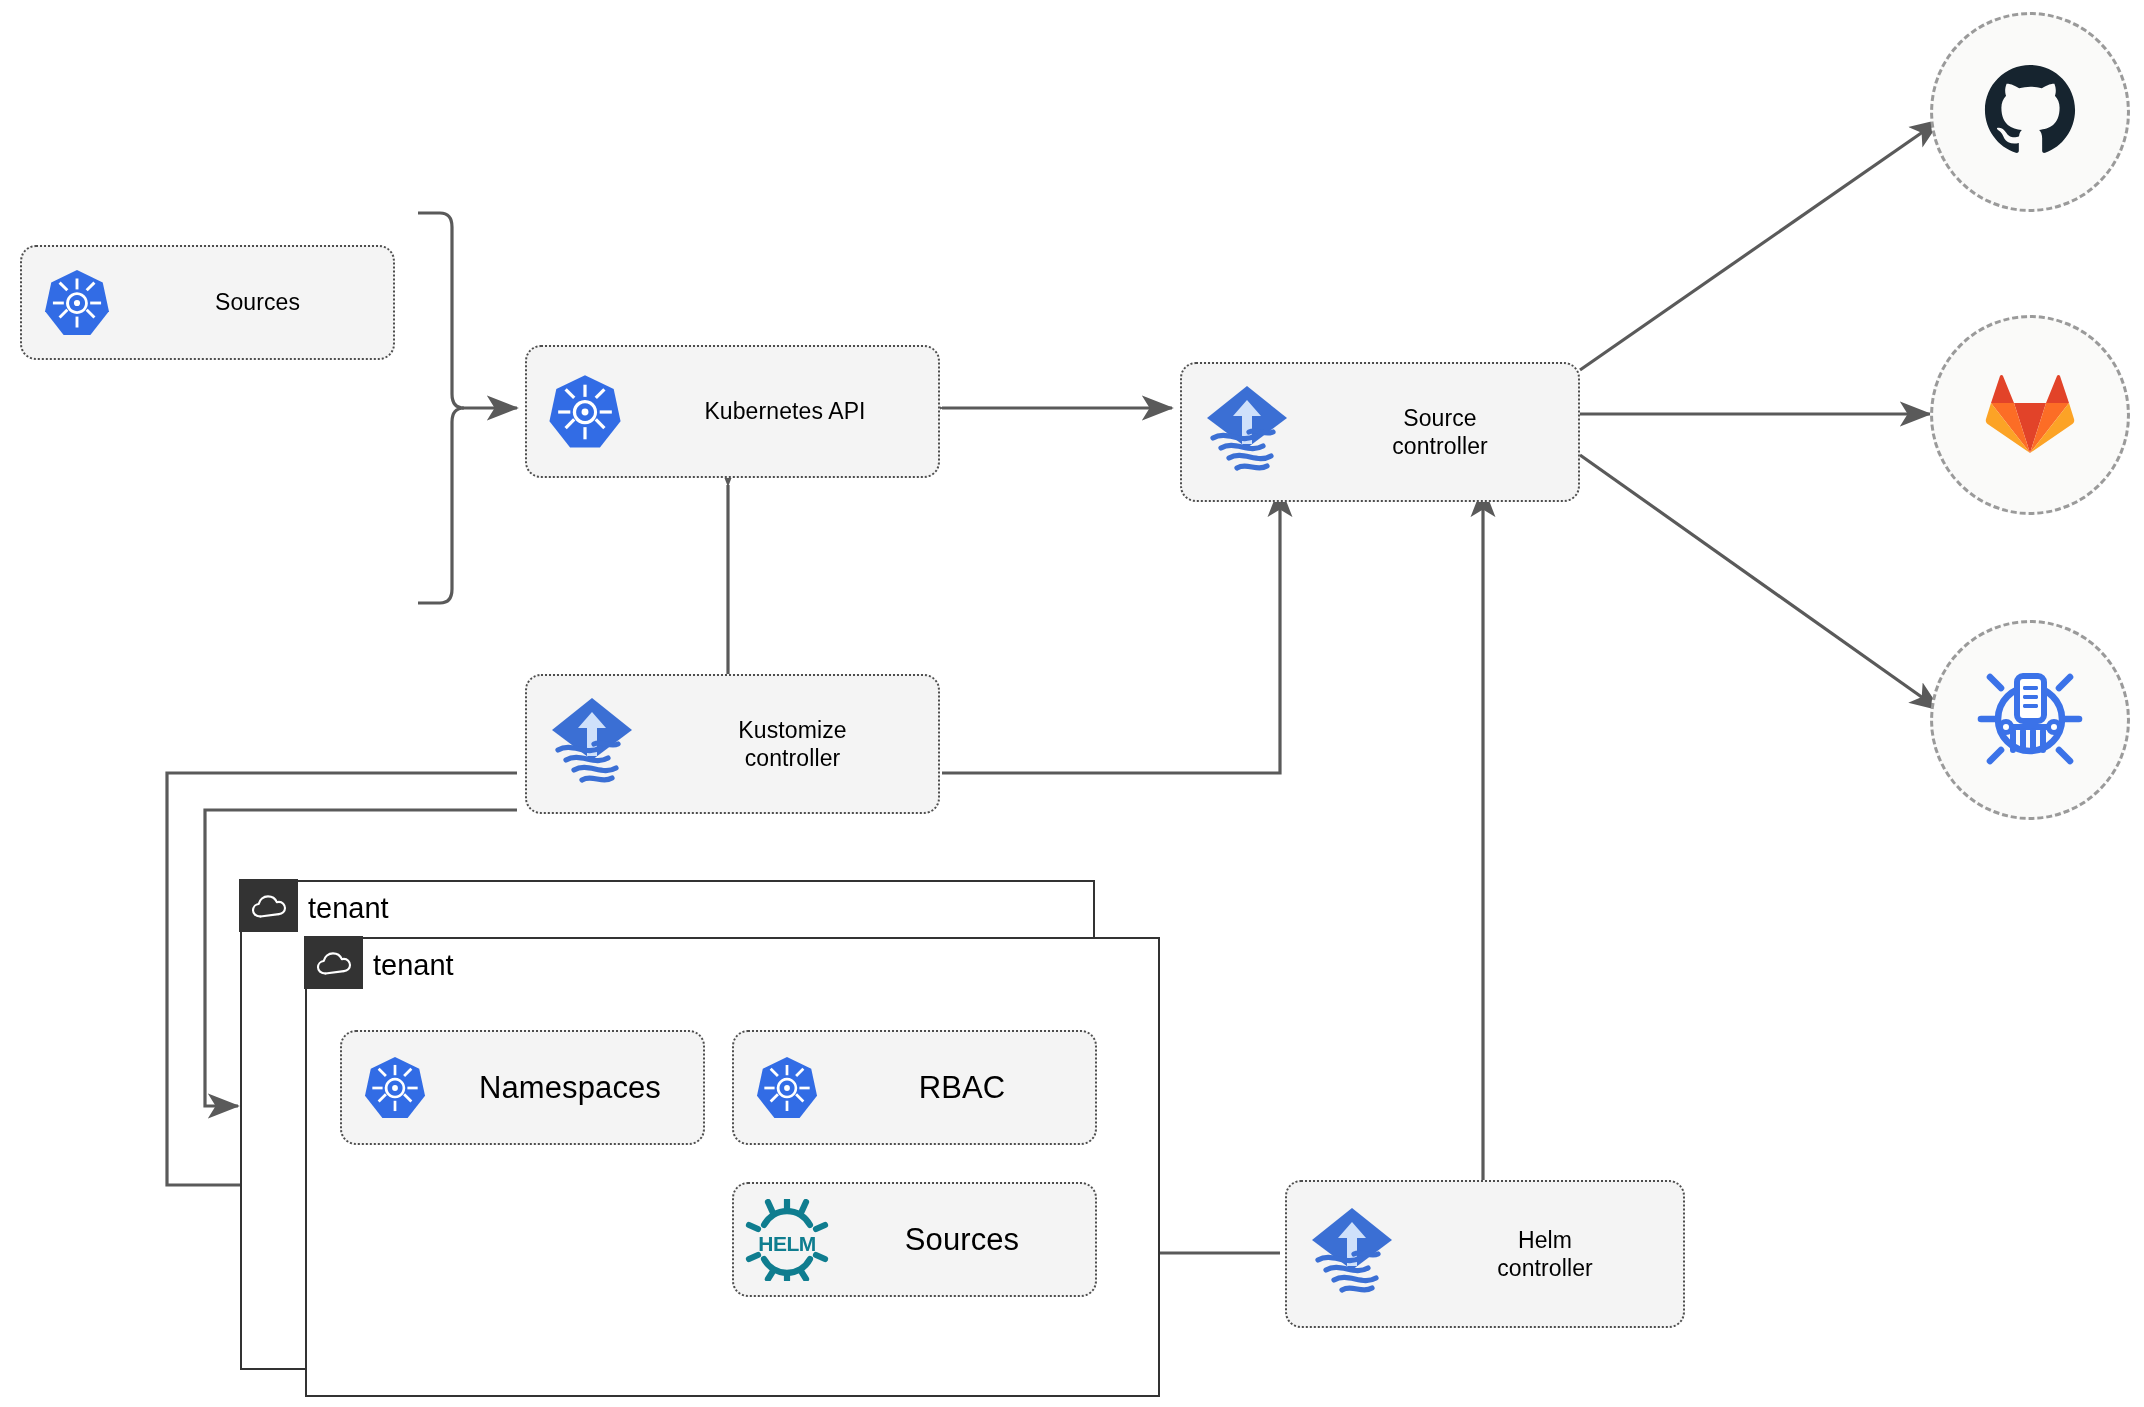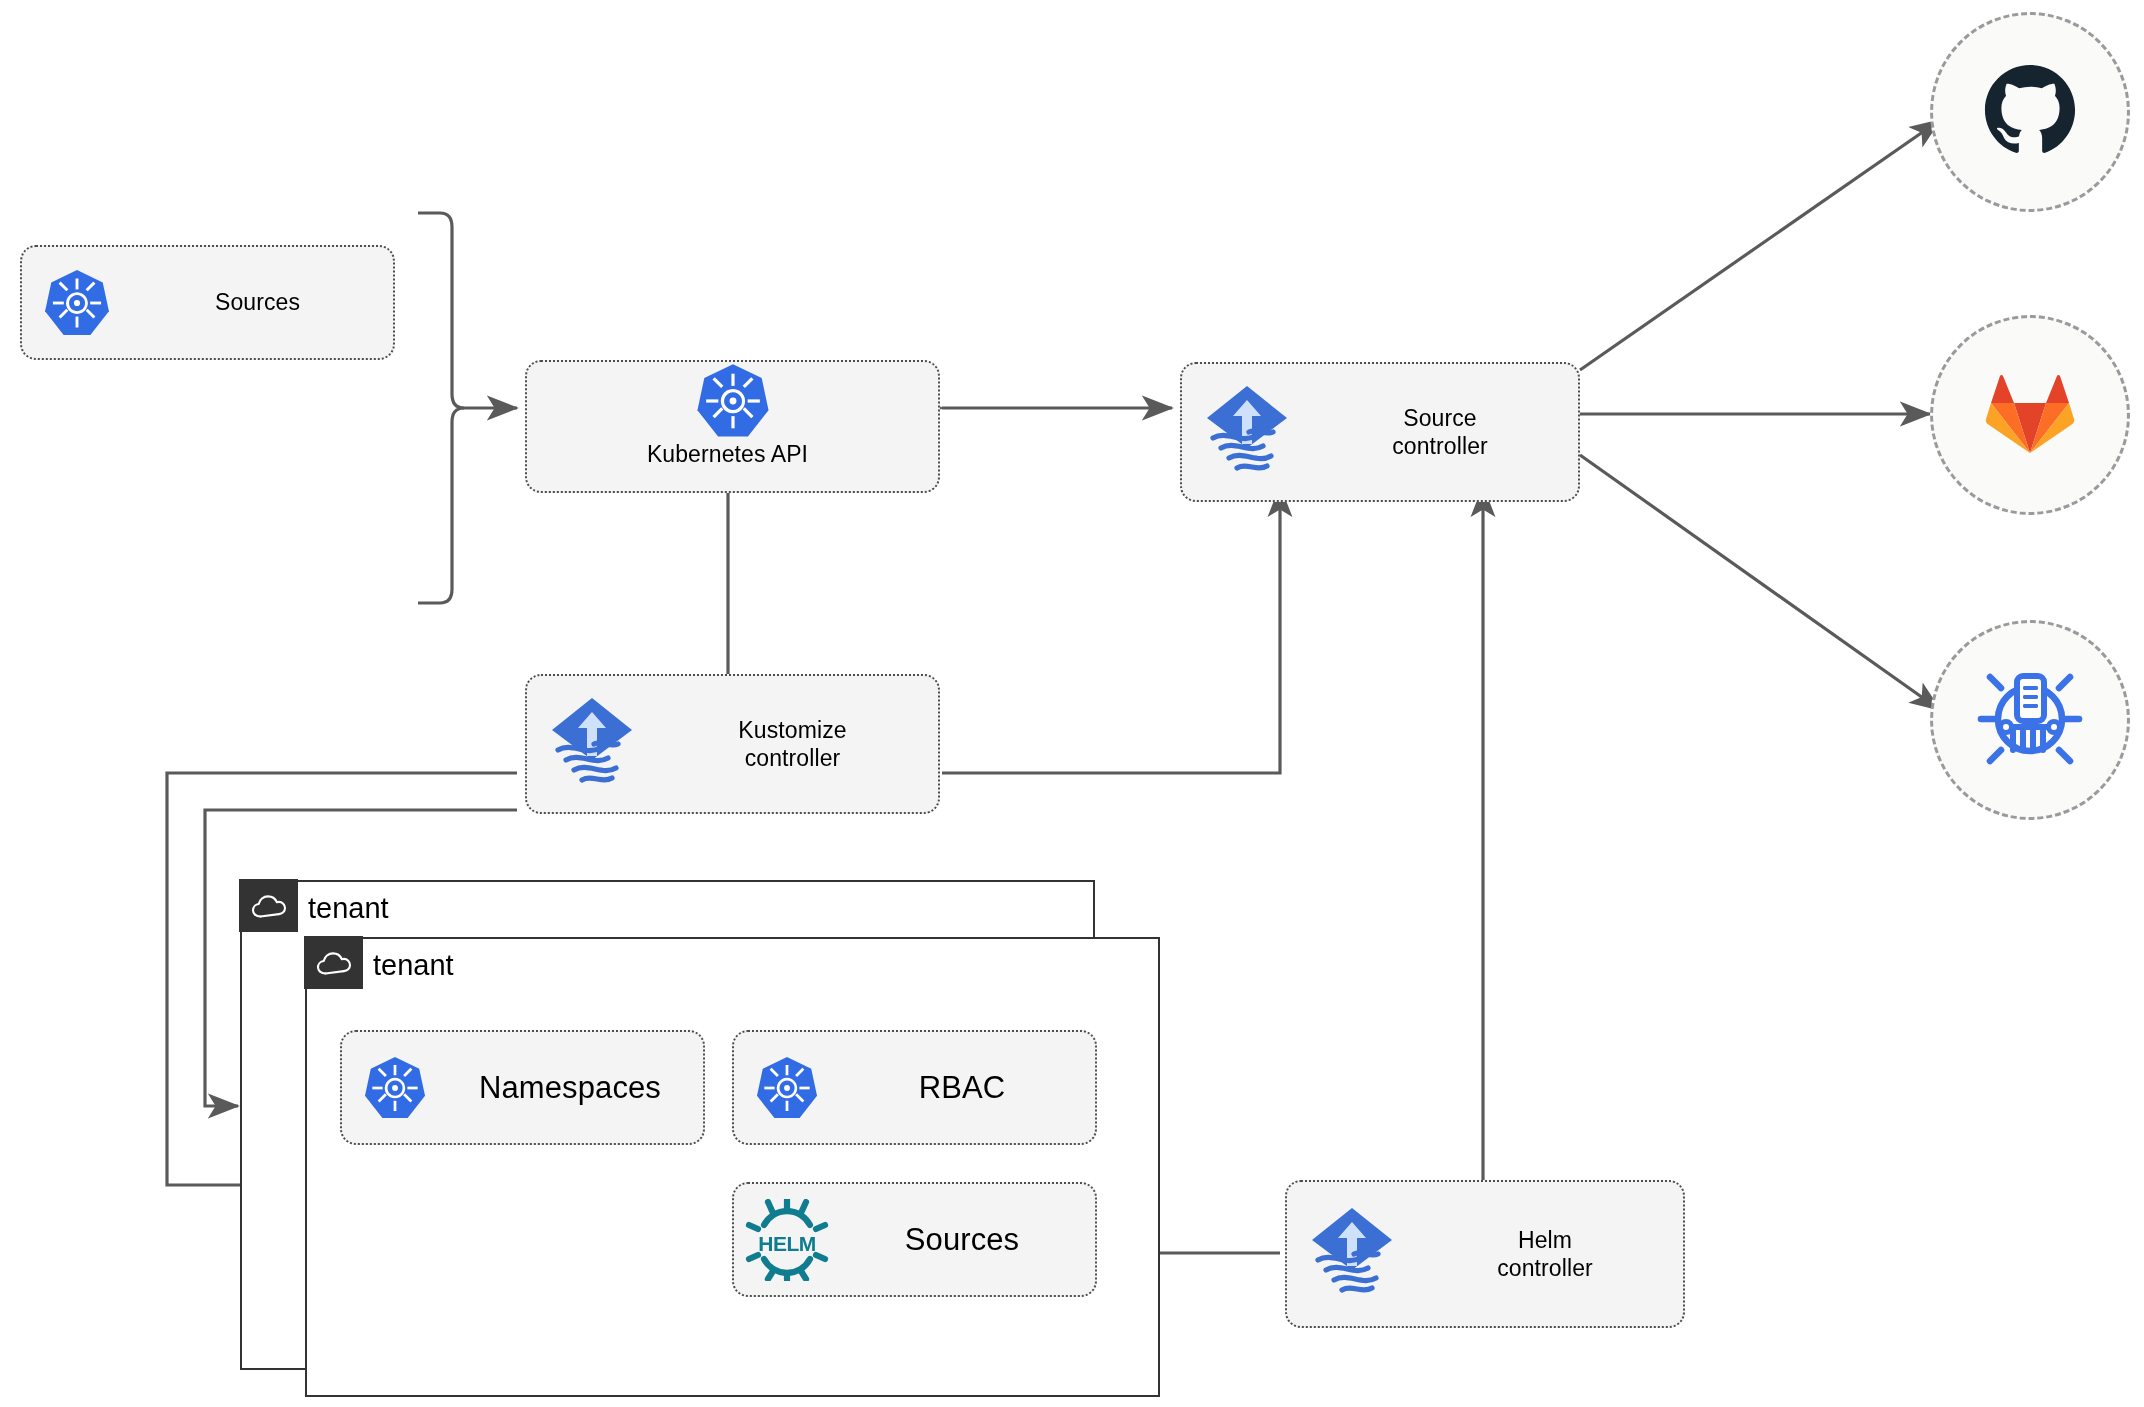--- a/index.html
+++ b/index.html
@@ -186,21 +186,21 @@
           <path d="M21.6,39.5 l2.0,2.0 l-7.5,7.5 l-2.0,-2.0 z"></path>
           <path d="M32,23.5 A10.6,10.6 0 1,1 31.9,23.5 Z
                    M32,26.3 A7.8,7.8 0 1,0 32.1,26.3 Z" fill-rule="evenodd"></path>
         </g>
       </svg>
     </div>
     <div class="lbl">Sources</div>
   </div>
 
 
-  <div class="node" style="left:525px; top:360px; width:415px; height:133px;flex-direction:column;">
+  <div class="node" style="left:525px; top:345px; width:415px; height:133px;">
     <div class="ico" style="width:115px;">
       <svg width="74" height="78" viewBox="0 0 64 68" aria-hidden="true">
         <path d="M32,2 L57,14 L63,42 L45,65 L19,65 L1,42 L7,14 Z" fill="#326ce5"></path>
         <g fill="#ffffff">
           <circle cx="32" cy="34" r="3.0"></circle>
           <path d="M30.6,10.2 h2.8 v10.6 h-2.8 z"></path>
           <path d="M30.6,47.2 h2.8 v10.6 h-2.8 z"></path>
           <path d="M8.6,32.6 h10.6 v2.8 H8.6 z"></path>
           <path d="M44.8,32.6 h10.6 v2.8 H44.8 z"></path>
           <path d="M14.1,15.2 l2.0,-2.0 l7.5,7.5 l-2.0,2.0 z"></path>

